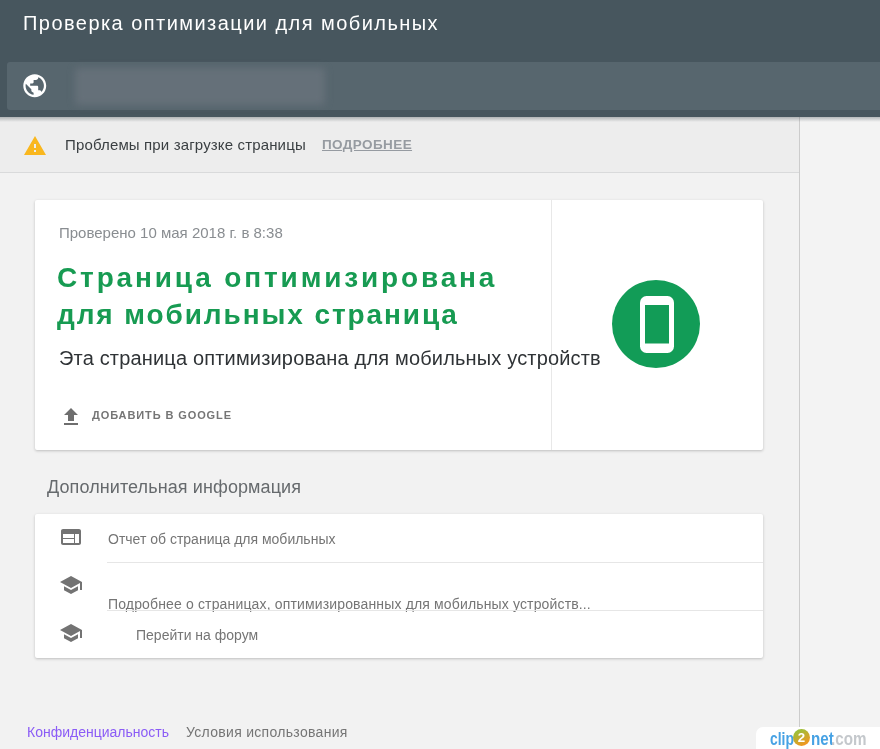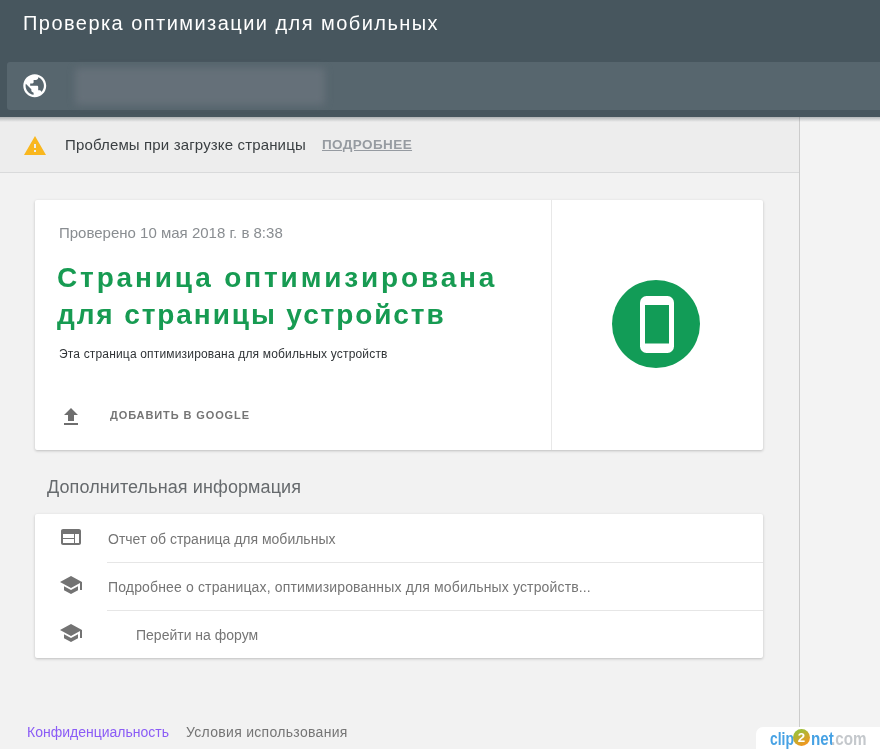--- a/index.html
+++ b/index.html
@@ -24,22 +24,22 @@
   #vline { left:799px; top:117px; width:1px; height:632px; background:#cccccc; }
   #rpanel { left:800px; top:117px; width:80px; height:632px; background:#f3f3f3; }
 
   
   #card1 { left:35px; top:200px; width:728px; height:250px; background:#fff; border-radius:2px; box-shadow:0 1px 3px rgba(0,0,0,0.22); }
   #card1-div { left:551px; top:200px; width:1px; height:250px; background:#e8e8e8; }
   #checked { left:59px; top:224px; font-size:15px; color:#898d91; }
   #bigtitle { left:57px; top:259px; font-size:28px; line-height:37px; font-weight:bold; color:#179b52; white-space:nowrap; }
   #bigtitle .l1 { letter-spacing:2.85px;text-align:center; }
   #bigtitle .l2 { letter-spacing:1.9px; }
-  #subtitle { left:59px; top:347px; font-size:12px; color:#2f3336; letter-spacing:0.17px; }
-  #addg { left:92px; top:409px; font-size:11px; font-weight:bold; color:#757575; letter-spacing:0.9px;margin-left:18px; }
+  #subtitle { left:59px; top:347px; font-size:20px; color:#2f3336; letter-spacing:0.17px; }
+  #addg { left:92px; top:409px; font-size:11px; font-weight:bold; color:#757575; letter-spacing:0.9px; }
 
   
   #gcircle { left:612px; top:280px; width:88px; height:88px; border-radius:50%; background:#129c57; }
 
   
   #sec2title { left:47px; top:477px; font-size:18px; color:#666a6d; letter-spacing:0.1px; }
   #card2 { left:35px; top:514px; width:728px; height:144px; background:#fff; border-radius:2px; box-shadow:0 1px 3px rgba(0,0,0,0.22); }
   .row-text { position:absolute; left:108px; font-size:14px; color:#757575; }
   .rowdiv { position:absolute; left:107px; width:656px; height:1px; background:#e6e6e6; }
 
@@ -69,21 +69,21 @@
   </svg>
   <div class="abs" id="warn-text">Проблемы при загрузке страницы</div>
   <div class="abs" id="warn-more">ПОДРОБНЕЕ</div>
 
   <div class="abs" id="rpanel"></div>
   <div class="abs" id="vline"></div>
 
   <div class="abs" id="card1"></div>
   <div class="abs" id="card1-div"></div>
   <div class="abs" id="checked">Проверено 10 мая 2018 г. в 8:38</div>
-  <div class="abs" id="bigtitle"><span class="l1">Страница оптимизирована</span><br><span class="l2">для страницы устройств</span></div>
+  <div class="abs" id="bigtitle"><span class="l1">Страница оптимизирована</span><br><span class="l2">для мобильных страница</span></div>
   <div class="abs" id="subtitle">Эта страница оптимизирована для мобильных устройств</div>
   <svg class="abs" style="left:59px; top:404.6px;" width="24" height="24" viewBox="0 0 24 24" fill="#6e6e6e">
     <path d="M9 16h6v-6h4l-7-7-7 7h4zm-4 2h14v2H5z"></path>
   </svg>
   <div class="abs" id="addg">ДОБАВИТЬ В GOOGLE</div>
 
   <div class="abs" id="gcircle"></div>
   <svg class="abs" style="left:640px; top:296px;" width="34" height="57" viewBox="0 0 34 57">
     <rect x="0" y="0" width="34" height="57" rx="6.5" fill="#ffffff"></rect>
     <rect x="5" y="9" width="24" height="38.5" fill="#129c57"></rect>
@@ -92,21 +92,21 @@
   <div class="abs" id="sec2title">Дополнительная информация</div>
   <div class="abs" id="card2"></div>
   <svg class="abs" style="left:59px; top:525px;" width="24" height="24" viewBox="0 0 24 24" fill="#737373">
     <path d="M20 4H4c-1.1 0-1.99.9-1.99 2L2 18c0 1.1.9 2 2 2h16c1.1 0 2-.9 2-2V6c0-1.1-.9-2-2-2zm-5 14H4v-4h11v4zm0-5H4V9h11v4zm5 5h-4V9h4v9z"></path>
   </svg>
   <div class="row-text" style="top:531px;">Отчет об страница для мобильных</div>
   <div class="rowdiv" style="top:562px;"></div>
   <svg class="abs" style="left:59px; top:572.5px;" width="24" height="24" viewBox="0 0 24 24" fill="#737373">
     <path d="M5 13.18v4L12 21l7-3.82v-4L12 17l-7-3.82zM12 3L1 9l11 6 9-4.91V17h2V9L12 3z"></path>
   </svg>
-  <div class="row-text" style="top:579px; letter-spacing:0.15px;text-align:center;">Подробнее о страницах, оптимизированных для мобильных устройств...</div>
+  <div class="row-text" style="top:596px; letter-spacing:0.15px;text-align:center;">Подробнее о страницах, оптимизированных для мобильных устройств...</div>
   <div class="rowdiv" style="top:610px;"></div>
   <svg class="abs" style="left:59px; top:620.5px;" width="24" height="24" viewBox="0 0 24 24" fill="#737373">
     <path d="M5 13.18v4L12 21l7-3.82v-4L12 17l-7-3.82zM12 3L1 9l11 6 9-4.91V17h2V9L12 3z"></path>
   </svg>
   <div class="row-text" style="top:627px;margin-left:28px;">Перейти на форум</div>
 
   <div class="abs" id="foot1">Конфиденциальность</div>
   <div class="abs" id="foot2">Условия использования</div>
 
   <div class="abs" id="badge"></div>

